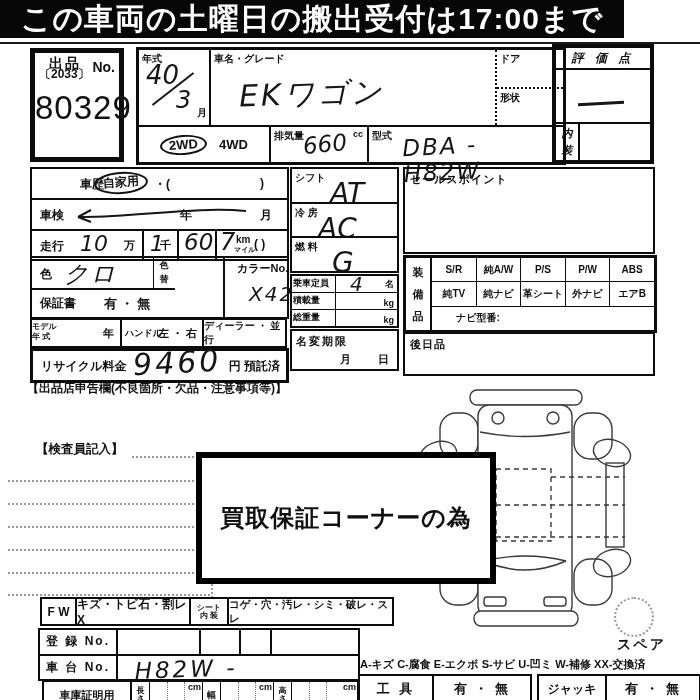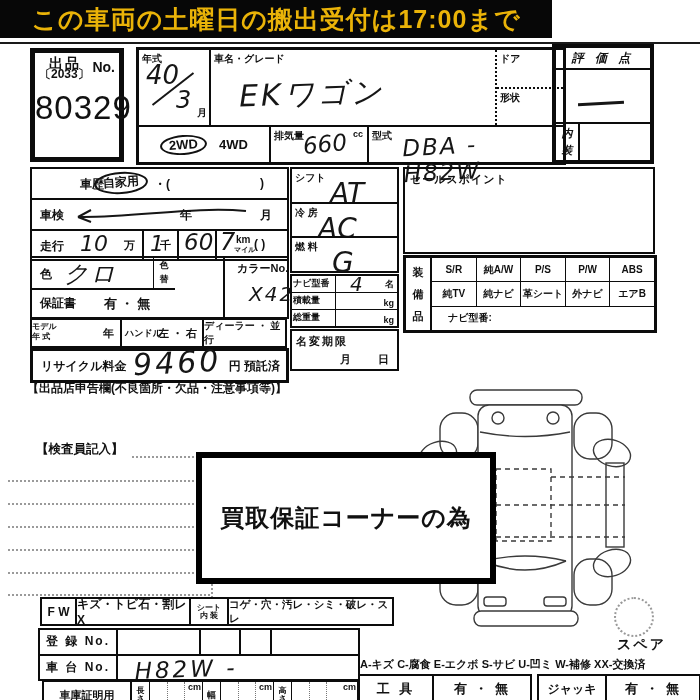--- a/index.html
+++ b/index.html
@@ -1,22 +1,22 @@
 <!DOCTYPE html>
 <html><head>
 <meta charset="utf-8">
 <style>
   html,body{margin:0;padding:0;background:#888;}
   #page{position:relative;width:700px;height:700px;background:#fff;overflow:hidden;
         font-family:"Liberation Sans","DejaVu Sans",sans-serif;color:#111;}
   .abs{position:absolute;}
   .hw{font-family:"DejaVu Sans",sans-serif;font-style:italic;font-weight:400;color:#161616;}
   
-  #banner{left:0;top:0;width:552px;height:38px;background:#070707;color:#eab308;
-          font-size:25px;font-weight:bold;text-align:center;line-height:38px;letter-spacing:1px;}
+  #banner{left:0;top:0;width:624px;height:38px;background:#070707;color:#ffffff;
+          font-size:30px;font-weight:bold;text-align:center;line-height:38px;letter-spacing:1px;}
   #toprule{left:0;top:42px;width:700px;height:2px;background:#1a1a1a;}
   
   #lotbox{left:30px;top:48px;width:84px;height:104px;border:5px solid #0c0c0c;}
   #lot-title{position:absolute;left:14px;top:2px;font-size:14px;font-weight:bold;letter-spacing:2px;}
   #lot-no{position:absolute;right:4px;top:6px;font-size:14px;font-weight:bold;}
   #lot-stamp{position:absolute;left:4px;top:13px;font-size:12px;font-weight:bold;letter-spacing:0;}
   #lot-num{position:absolute;left:0;right:0;top:36px;text-align:center;font-size:33px;letter-spacing:1px;}
   
   #hdr{left:136px;top:47px;width:424px;height:112px;border:3px solid #0c0c0c;display:flex;flex-direction:column;}
   #hdr-top{display:flex;height:75px;border-bottom:2px solid #0c0c0c;}
@@ -71,21 +71,21 @@
   
   #sales{left:403px;top:167px;width:248px;height:83px;border:2px solid #0c0c0c;}
   #equip{left:403px;top:255px;width:248px;height:72px;border:3px solid #0c0c0c;display:flex;}
   #equip-lblcol{width:24px;border-right:2px solid #0c0c0c;font-size:11px;font-weight:bold;text-align:center;
      display:flex;flex-direction:column;justify-content:space-around;padding:3px 0;}
   #equip-grid{flex:1;display:flex;flex-direction:column;}
   .eqrow{flex:1;display:flex;border-bottom:1.5px solid #0c0c0c;}
   .eqrow:last-child{border-bottom:none;}
   .eqcell{flex:1;border-right:1.5px solid #0c0c0c;font-size:10px;font-weight:bold;display:flex;align-items:center;justify-content:center;}
   .eqcell:last-child{border-right:none;}
-  #navrow{flex:1;display:flex;align-items:center;font-size:10px;font-weight:bold;padding-left:16px;}
+  #navrow{flex:1;display:flex;align-items:center;font-size:10px;font-weight:bold;padding-left:24px;}
   #later{left:403px;top:332px;width:248px;height:40px;border:2px solid #0c0c0c;}
   .boxcap{position:absolute;left:5px;top:3px;font-size:11px;font-weight:bold;letter-spacing:1px;}
   
   #insp-lbl{left:36px;top:441px;font-size:12.5px;font-weight:bold;text-align:right;}
   .dotline{position:absolute;border-top:2px dotted #9a9a9a;height:0;}
   #dotvert{left:211px;top:455px;height:143px;border-left:2px dotted #9a9a9a;width:0;}
   
   #stamp{left:196px;top:452px;width:288px;height:120px;border:6px solid #000;background:#fff;z-index:6;
          display:flex;flex-direction:column;align-items:center;justify-content:center;}
   #stamp-l1{font-size:24px;font-weight:bold;letter-spacing:1px;}
@@ -258,21 +258,21 @@
       <span class="hw mv" style="left:26px;">AC</span>
     </div>
     <div class="m">
       <span class="cellcap">燃 料</span>
       <span class="hw mv" style="left:40px;">G</span>
     </div>
   </div>
 
   <div class="abs" id="boxM2">
     <div class="m">
-      <span class="ml">ナビ型番</span>
+      <span class="ml">乗車定員</span>
       <span class="hw abs" style="left:58px;top:-4px;font-size:20px;">4</span>
       <span class="mu">名</span>
     </div>
     <div class="m">
       <span class="ml">積載量</span>
       <span class="mu">kg</span>
     </div>
     <div class="m">
       <span class="ml">総重量</span>
       <span class="mu">kg</span>
@@ -307,20 +307,23 @@
         <div class="eqcell">純TV</div>
         <div class="eqcell">純ナビ</div>
         <div class="eqcell">革シート</div>
         <div class="eqcell">外ナビ</div>
         <div class="eqcell">エアB</div>
       </div>
       <div id="navrow">ナビ型番:</div>
     </div>
   </div>
 
+  <div class="abs" id="later">
+    <span class="boxcap">後日品</span>
+  </div>
 
   <div class="abs" id="insp-lbl">【検査員記入】</div>
   <div class="dotline" style="left:132px;top:456px;width:78px;"></div>
   <div class="dotline" style="left:8px;top:480px;width:202px;"></div>
   <div class="dotline" style="left:8px;top:503px;width:202px;"></div>
   <div class="dotline" style="left:8px;top:526px;width:202px;"></div>
   <div class="dotline" style="left:8px;top:549px;width:202px;"></div>
   <div class="dotline" style="left:8px;top:572px;width:202px;"></div>
   <div class="dotline" style="left:8px;top:594px;width:202px;"></div>
   <div class="abs" id="dotvert"></div>

